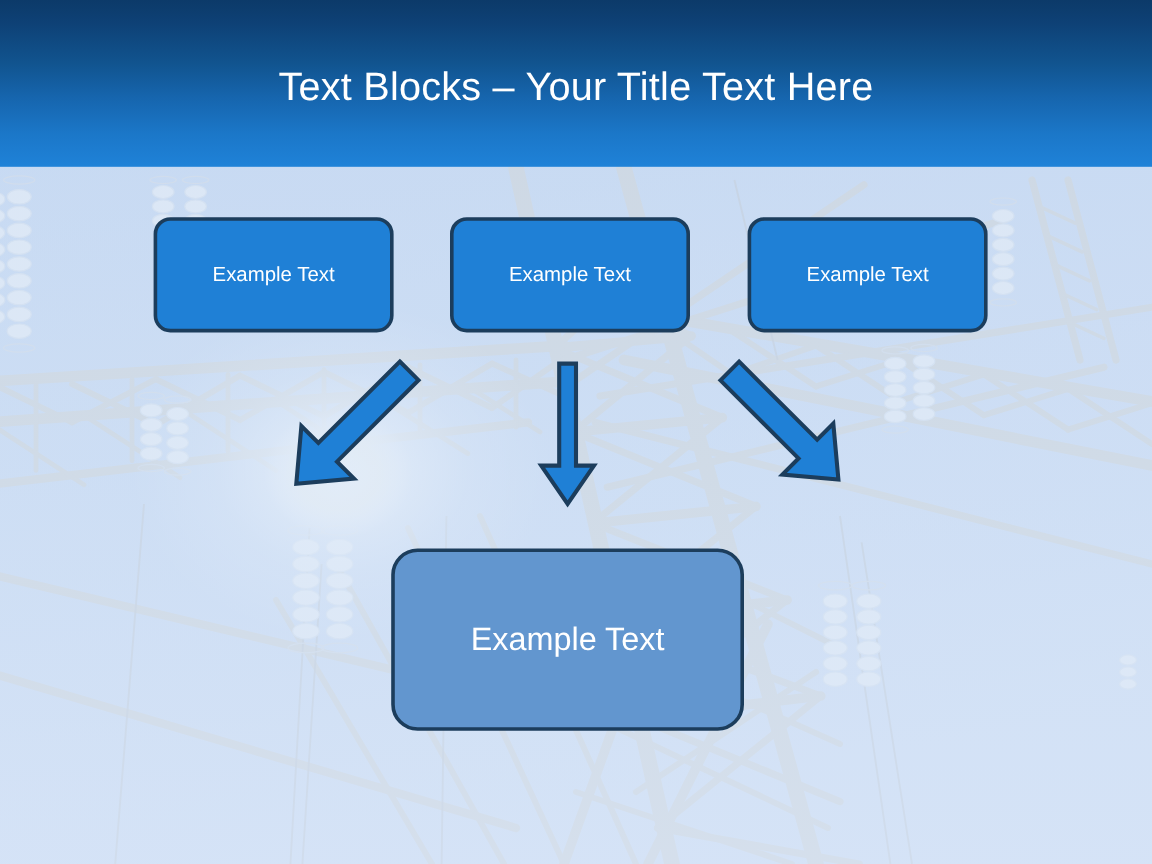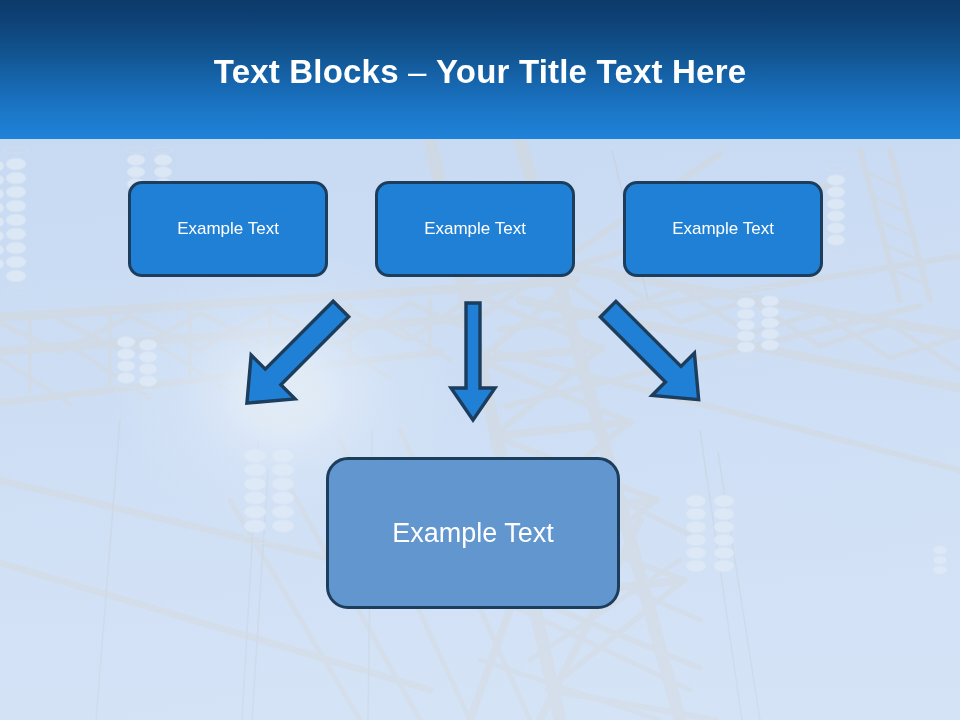--- a/index.html
+++ b/index.html
@@ -52,22 +52,22 @@
     left: 0;
     top: 52px;
     width: 960px;
     text-align: center;
     color: #ffffff;
     font-size: 33px;
     line-height: 40px;
     white-space: nowrap;
     letter-spacing: 0.2px;
   }
-  #title .strong { font-weight: bold; }
-  #title .light  { font-weight: bold; }
+  #title .strong { font-weight: normal; }
+  #title .light  { font-weight: normal; }
   #title .sep    { font-weight: normal; }
 
   
   .top-box {
     position: absolute;
     width: 200px;
     height: 96px;
     box-sizing: border-box;
     background: #1f80d6;
     border: 3px solid #1c3d5c;

